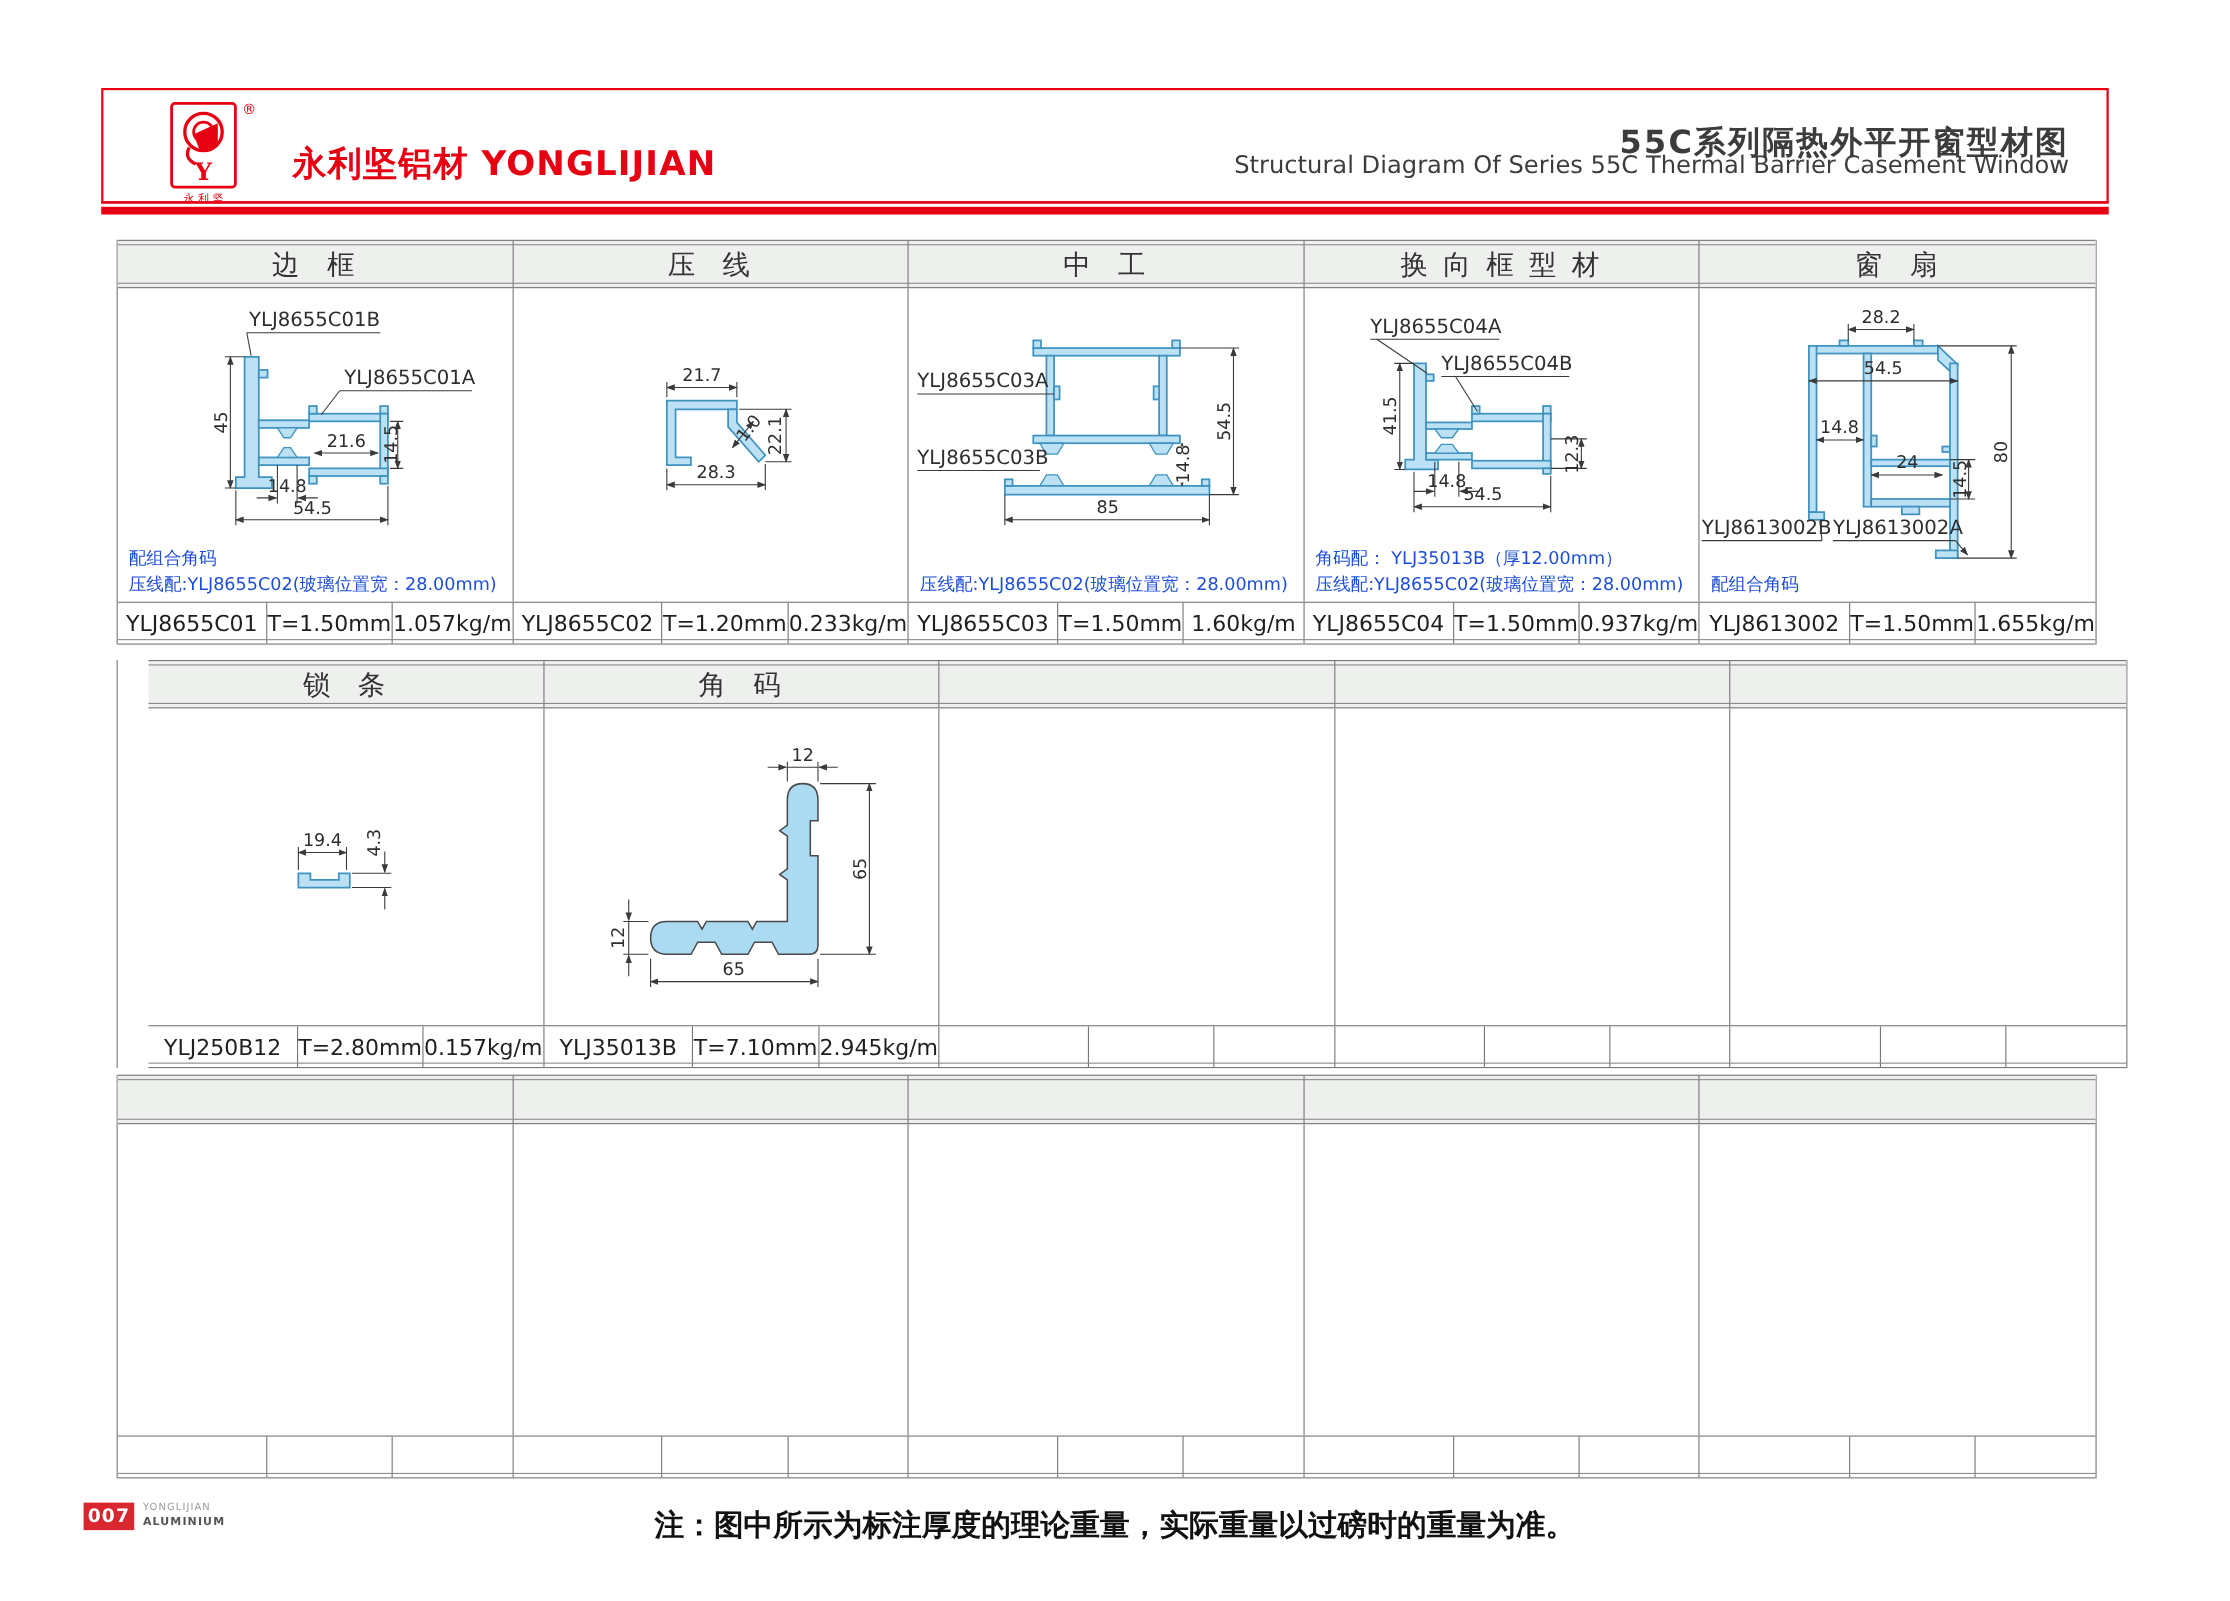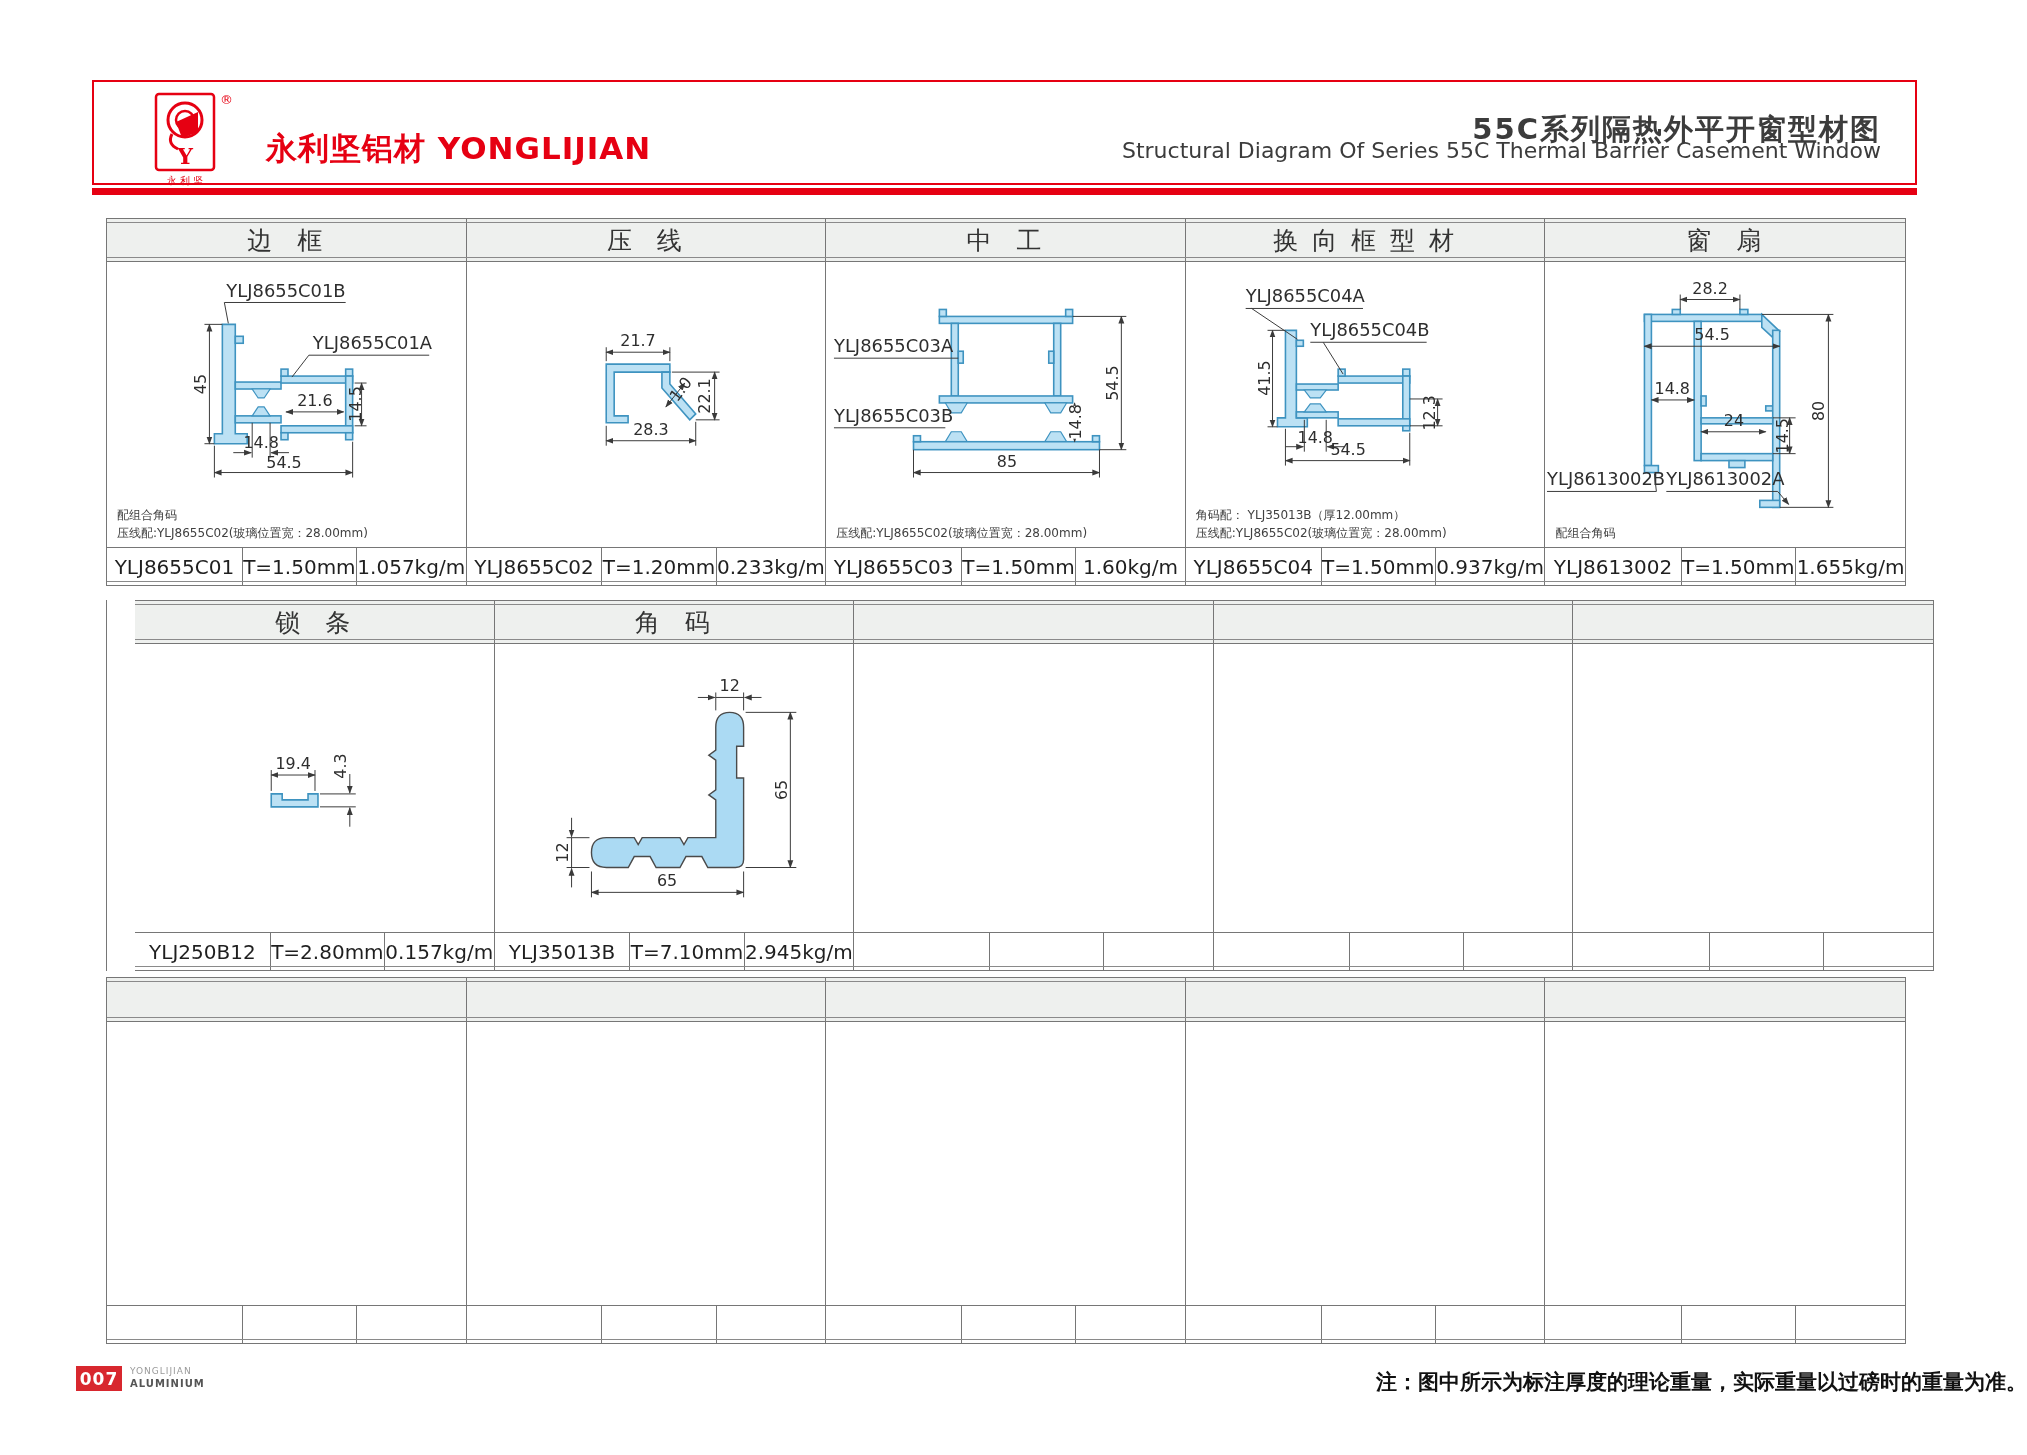--- a/index.html
+++ b/index.html
@@ -19,42 +19,42 @@
          border-top:1px solid #767676;border-bottom:1px solid #767676;}
   .thead::before{content:"";position:absolute;top:3px;left:0;right:0;height:1px;background:#8a8a8a;}
   .thead::after{content:"";position:absolute;bottom:3px;left:0;right:0;height:1px;background:#8a8a8a;}
   .hcell{display:flex;align-items:center;justify-content:center;font-size:25px;color:#333;
          letter-spacing:3px;white-space:pre;border-right:1px solid #767676;}
   .hcell:last-child{border-right:none;}
   .crow{display:grid;grid-template-columns:repeat(5,1fr);}
   .ccell{position:relative;border-right:1px solid #767676;}
   .ccell:last-child{border-right:none;}
   .dia{position:absolute;left:0;top:4px;}
-  .notes{position:absolute;left:10px;bottom:5px;font-size:12px;line-height:1.45;color:#404040;white-space:nowrap;}
+  .notes{position:absolute;left:10px;bottom:5px;font-size:16px;line-height:1.45;color:#1d4ed8;white-space:nowrap;}
   .drow{position:relative;display:grid;grid-template-columns:repeat(5,1fr);border-top:1px solid #767676;border-bottom:1px solid #767676;}
   .drow::after{content:"";position:absolute;bottom:3px;left:0;right:0;height:1px;background:#8a8a8a;}
   .dcell{display:grid;grid-template-columns:1.25fr 1.05fr 1fr;border-right:1px solid #767676;}
   .dcell:last-child{border-right:none;}
   .dsub{display:flex;align-items:center;justify-content:center;font-size:20px;color:#1f1f1f;
         border-right:1px solid #767676;height:37px;}
   .dsub:last-child{border-right:none;}
   
   .dia text{font-family:"DejaVu Sans","Liberation Sans",sans-serif;fill:#2e2e2e;}
   .dia .dtxt{font-size:16px;text-anchor:middle;}
   .dia .ptxt{font-size:18px;}
   .dia line{stroke:#3a3a3a;stroke-width:1;fill:none;}
   .prof{fill:#bce1f4;stroke:#3e93c0;stroke-width:1.6;}
   .tb{fill:#bce1f4;stroke:#3e93c0;stroke-width:1.2;}
   .bracket{fill:#abdaf3;stroke:#4a4a4a;stroke-width:1.4;}
   
   #page-badge{position:absolute;left:76px;top:1366px;width:46px;height:25px;background:#d8272e;color:#fff;
               display:flex;align-items:center;justify-content:center;font-size:17px;font-weight:bold;letter-spacing:1px;}
   #brand-top{position:absolute;left:130px;top:1366px;font-size:9px;color:#9a9a9a;letter-spacing:1px;}
   #brand-bottom{position:absolute;left:130px;top:1378px;font-size:10px;font-weight:bold;color:#555;letter-spacing:1px;}
-  #foot-note{position:absolute;left:0;right:0;top:1368px;text-align:right;font-size:21px;font-weight:600;color:#111;}
+  #foot-note{position:absolute;left:0;right:0;top:1368px;text-align:center;font-size:27px;font-weight:600;color:#111;}
 </style>
 </head>
 <body>
 
 <div id="page">
 
   <svg width="0" height="0" style="position:absolute">
     <defs>
       <marker id="arr" viewBox="0 0 10 10" refX="9" refY="5" markerWidth="8" markerHeight="8" orient="auto-start-reverse">
         <path d="M0,1.3 L10,5 L0,8.7 z" fill="#3a3a3a"></path>

